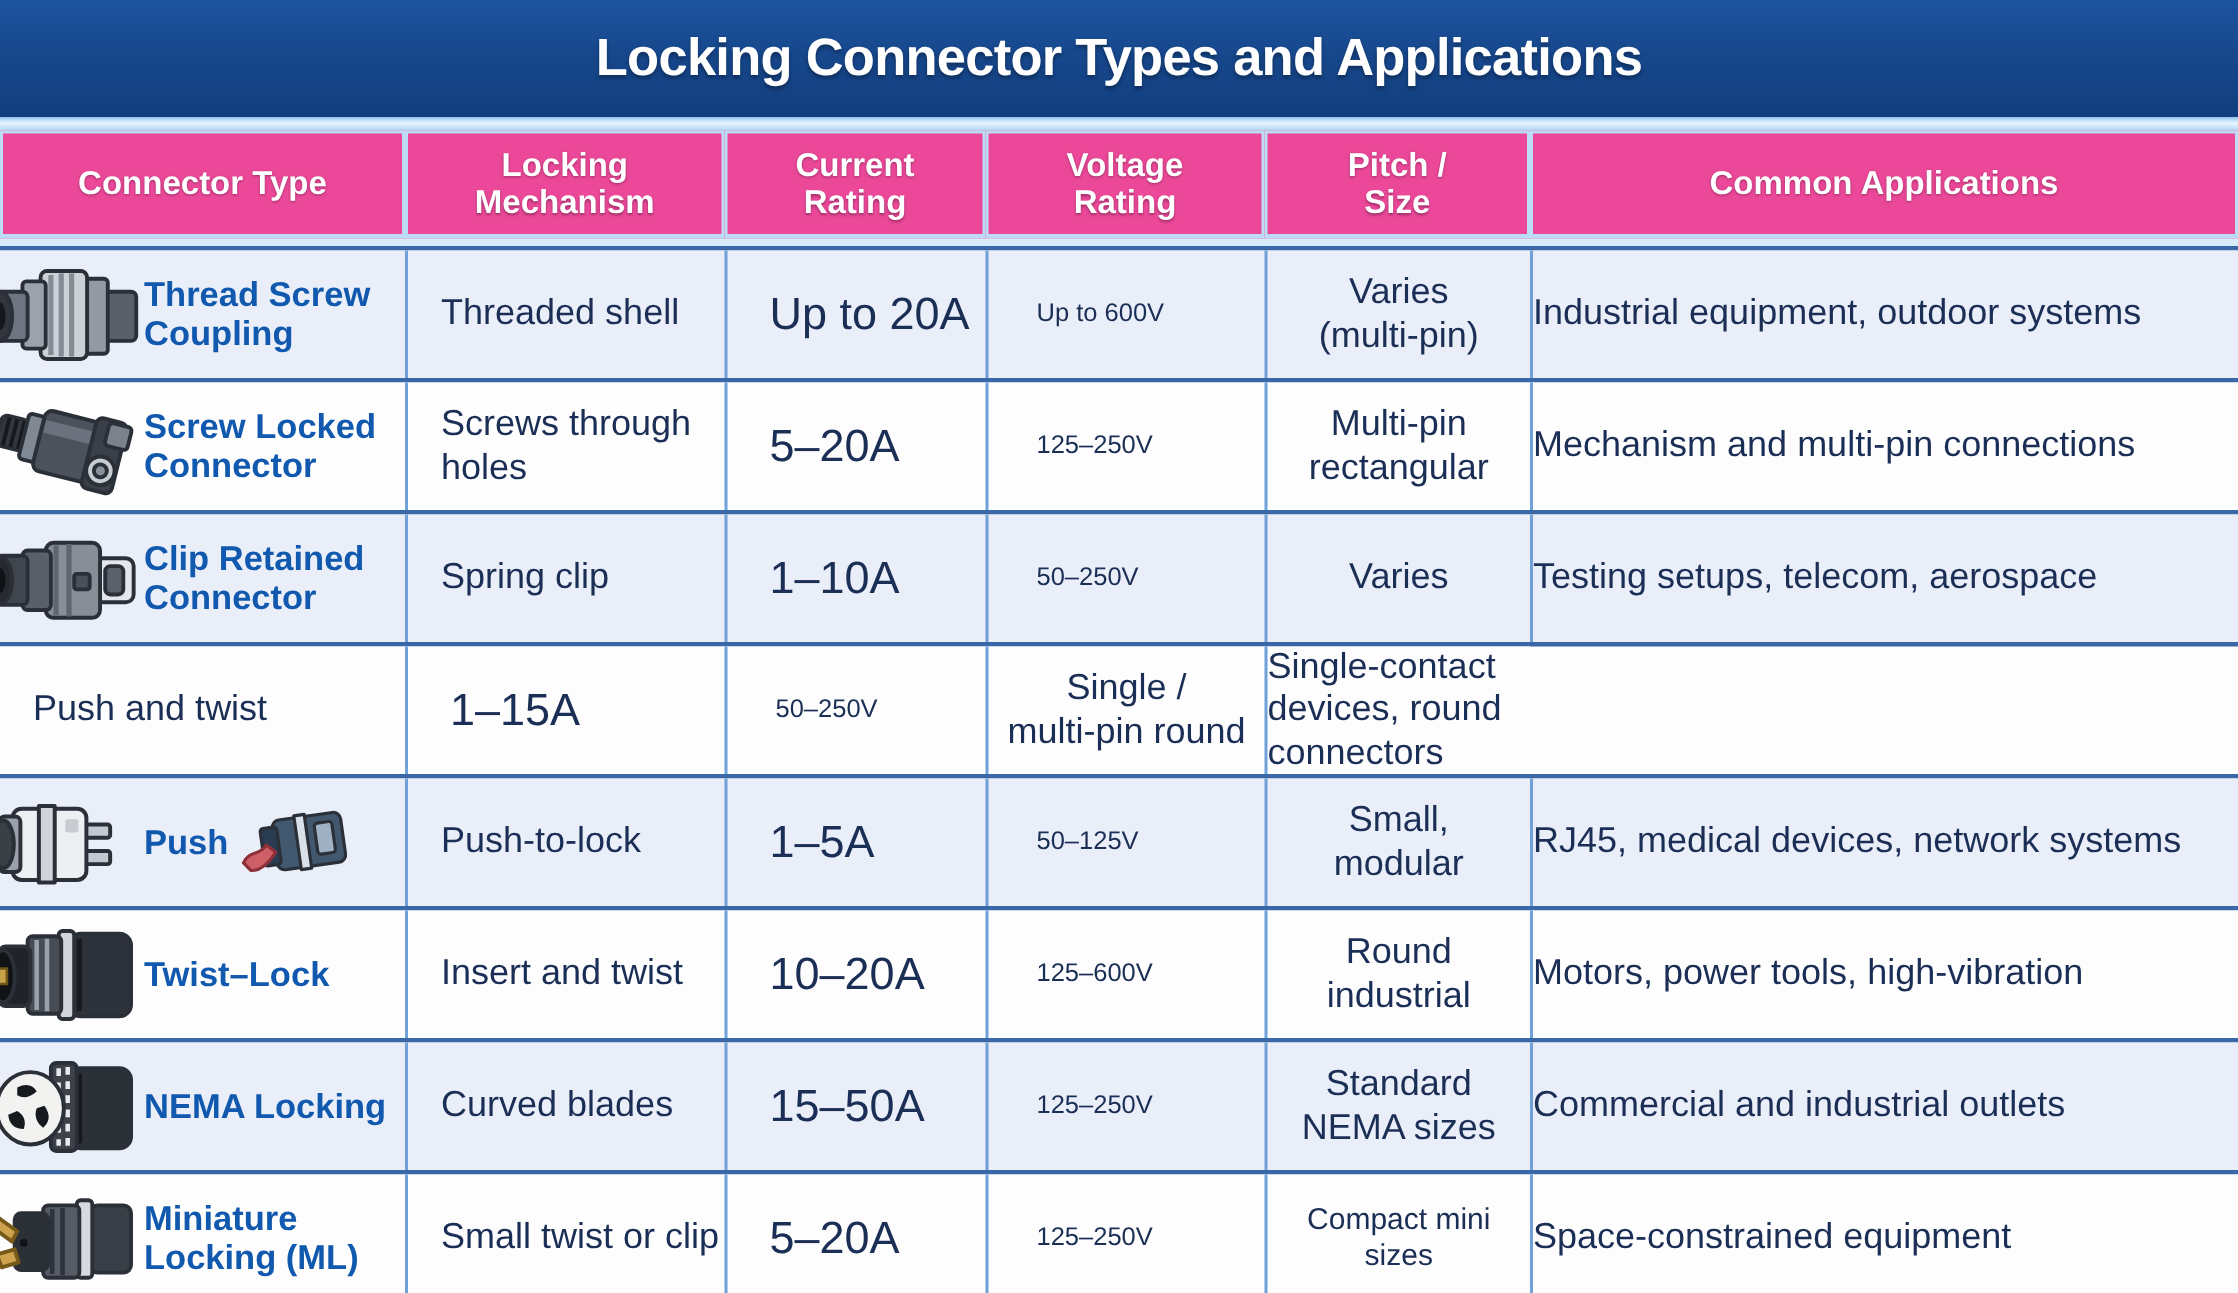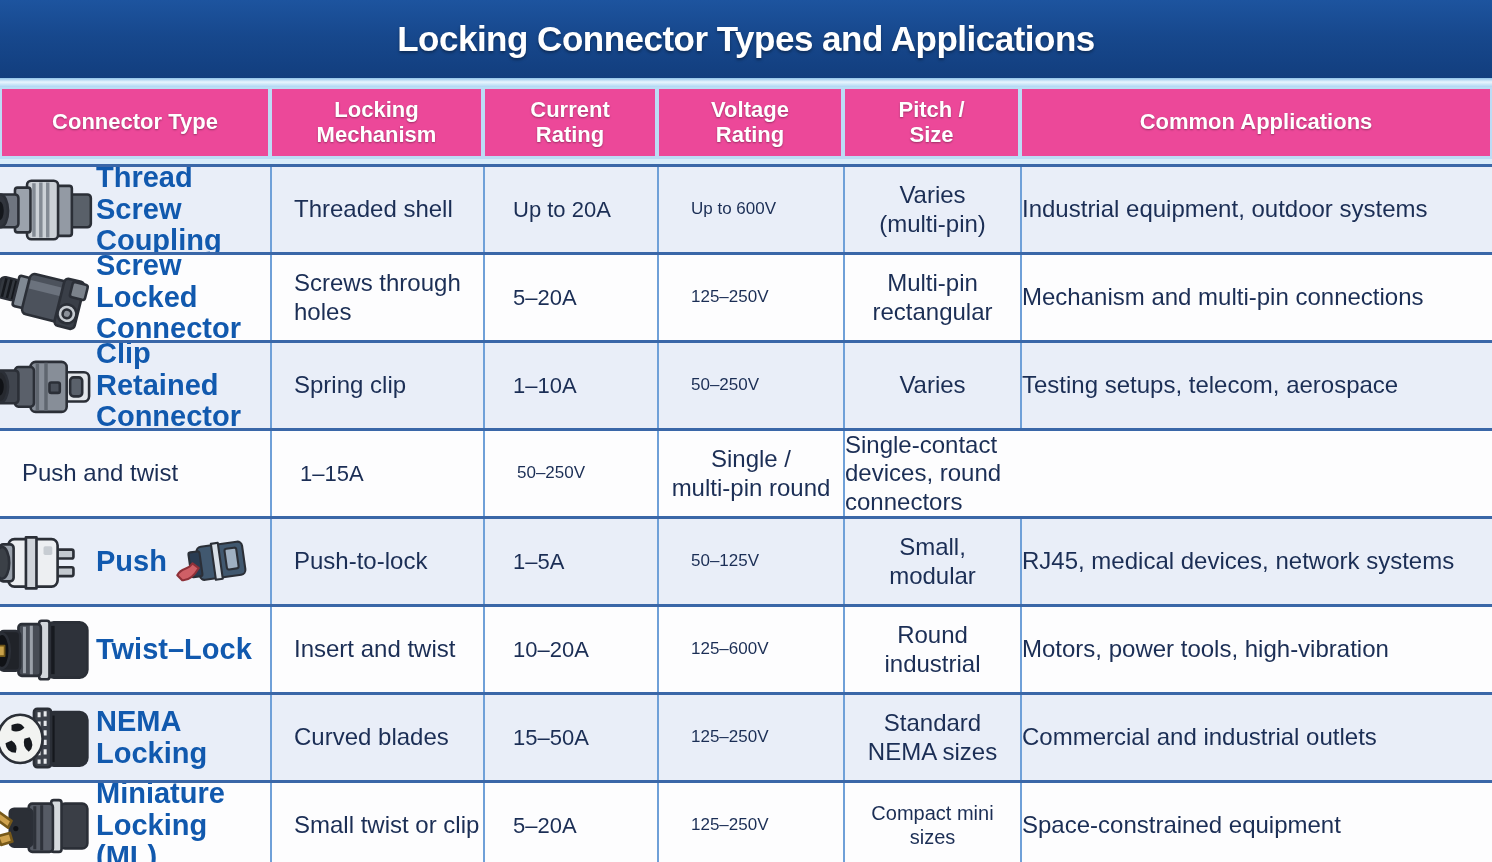--- a/index.html
+++ b/index.html
@@ -31,32 +31,32 @@
   }
   .row{height:88px;border-top:3px solid #3a67a8;box-shadow:inset 0 2px 0 rgba(255,255,255,0.65);}
   .row.light .cell{background:#e9eef8;}
   .row.white .cell{background:#fdfdfe;}
   .cell{
     display:flex;align-items:center;color:#1b2e55;font-size:24px;line-height:1.18;
     white-space:pre-line;border-left:2px solid #6fa0d8;overflow:hidden;
   }
   .cell:first-child{border-left:none;}
   .cell.mech{padding-left:22px;}
-  .cell.curr{padding-left:28px;font-size:22px;}
+  .cell.curr{padding-left:28px;font-size:30px;}
   .cell.volt{padding-left:32px;font-size:17px;}
   .cell.pitch{justify-content:center;text-align:center;padding:0 8px;}
   .cell.pitch.small{font-size:20px;}
   .cell.apps{}
   
   .cell.type{padding-right:2px;}
   .icon{width:100px;flex:0 0 100px;margin-left:-4px;display:flex;align-items:center;}
   .icon svg{display:block;}
   .icon.after{width:78px;flex:0 0 78px;margin-left:6px;}
   .type-label{
-    color:#1159ae;font-weight:700;font-size:29px;line-height:1.1;white-space:pre-line;
+    color:#1159ae;font-weight:700;font-size:23px;line-height:1.1;white-space:pre-line;
   }
 </style>
 </head>
 <body>
 
 <div class="poster">
 
   <header class="title-bar">
     <h1>Locking Connector Types and Applications</h1>
   </header>

